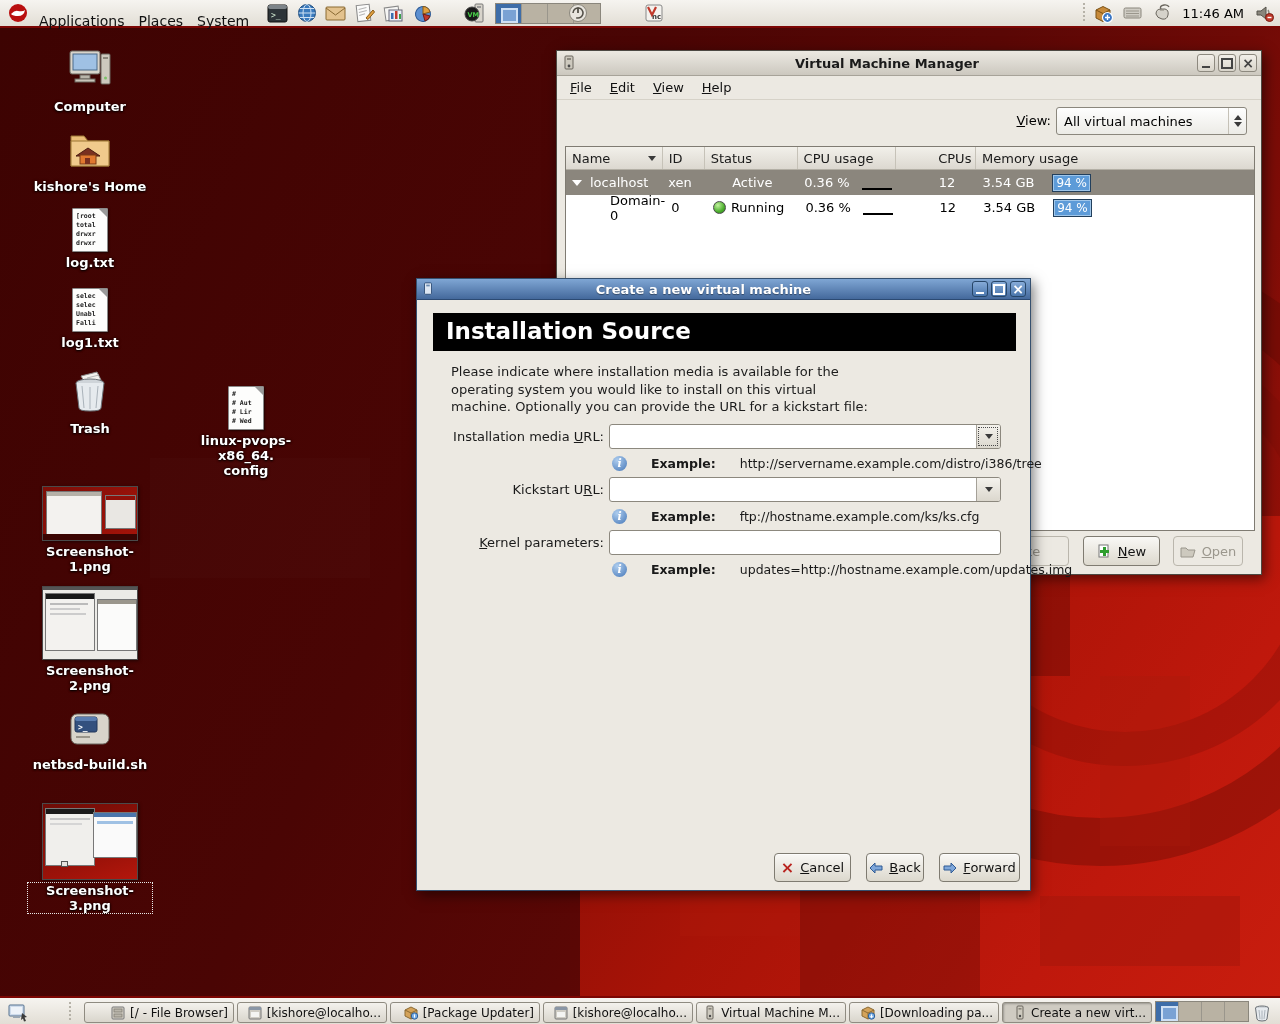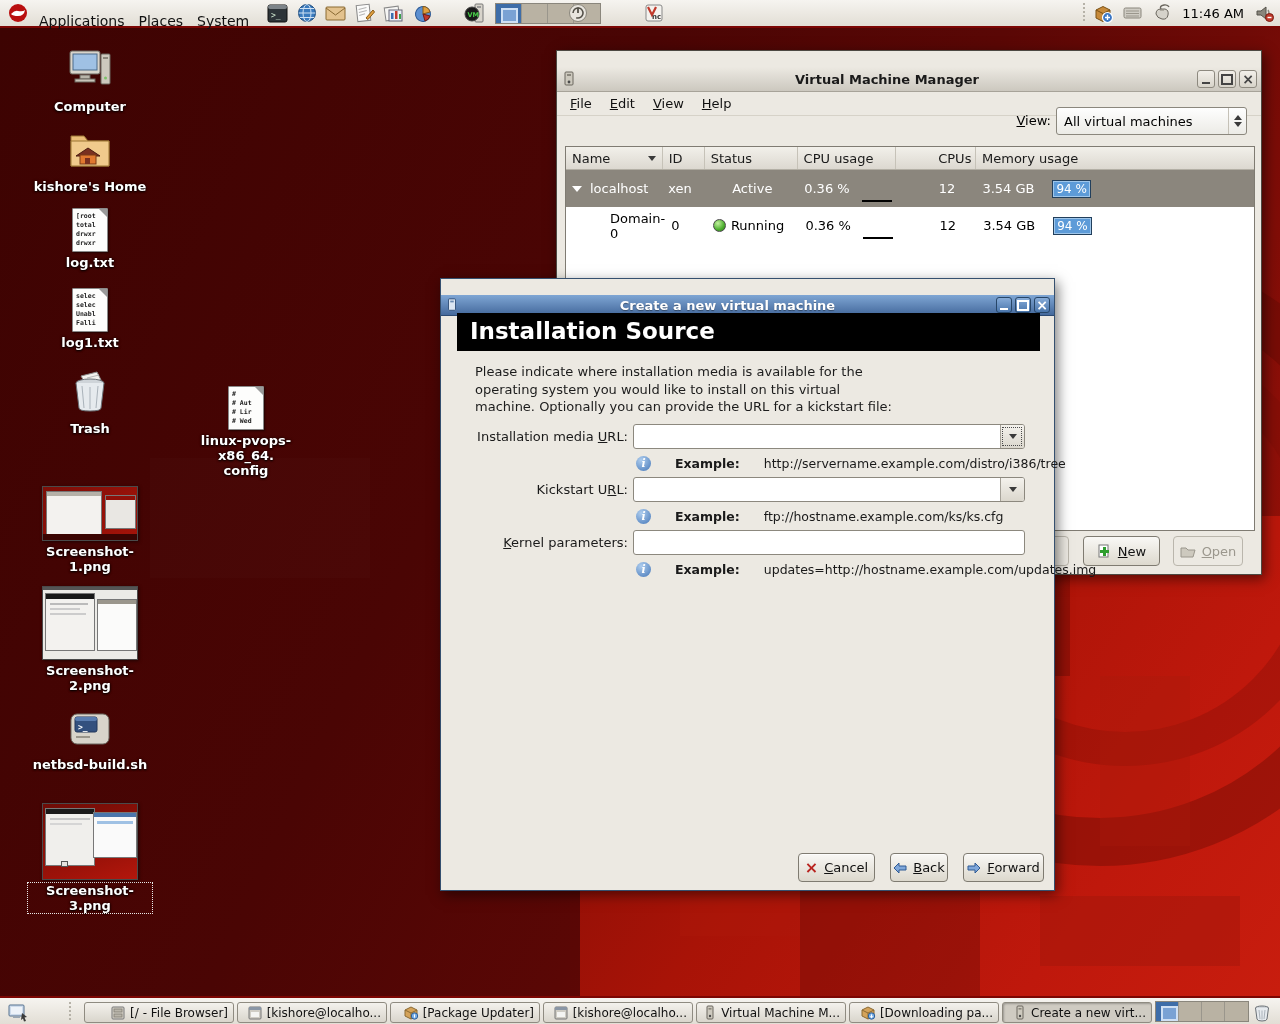--- a/index.html
+++ b/index.html
@@ -52,21 +52,21 @@
       padding:3px 1px 0 3px; border-radius:1px; box-shadow:1px 1px 2px rgba(0,0,0,.5); }
   .page::after { content:""; position:absolute; right:0; top:0; border-style:solid; border-width:0 8px 8px 0;
       border-color:transparent #9a9a9a transparent transparent; }
   .page span { display:block; }
   .thumb { margin:0 auto; position:relative; border:1px solid #4a4a4a; overflow:hidden; box-shadow:1px 1px 3px rgba(0,0,0,.5); }
   .tw { position:absolute; border:1px solid #777; background:#f3f2ef; }
   .twbar { position:absolute; left:0; top:0; right:0; height:4px; }
 
   
   .win { position:absolute; background:#ece9e2; border:1px solid #4d4943; box-shadow:3px 4px 12px rgba(0,0,0,.5); }
-  .tbar { height:25px; display:flex; align-items:center; padding:0 4px;margin-top:16px; }
+  .tbar { height:25px; display:flex; align-items:center; padding:0 4px; }
   .tbar-title { flex:1; text-align:center; font-weight:bold; font-size:13px; }
   .wbtns { display:flex; gap:3px; }
   .wb { width:18px; height:18px; border-radius:3px; display:flex; align-items:center; justify-content:center; position:relative; }
   .wb-min::after { content:""; width:8px; height:2px; background:currentColor; margin-top:7px; }
   .wb-max::after { content:""; width:8px; height:7px; border:2px solid currentColor; }
   .wb-close::after { content:"×"; font-weight:bold; font-size:14px; line-height:1; }
 
   
   .win-vmm { left:556px; top:50px; width:706px; height:525px; z-index:10; }
   .win-vmm .tbar { background:linear-gradient(#ece9e2,#ccc8bf); border-bottom:1px solid #a7a399; }
@@ -82,40 +82,40 @@
       display:flex; align-items:center; font-size:13px; padding-left:7px; }
   .view-combo .spin { margin-left:auto; width:18px; height:100%; border-left:1px solid #c5c1b7;
       display:flex; flex-direction:column; align-items:center; justify-content:center; gap:2px; }
   .tri-up { width:0; height:0; border-left:4px solid transparent; border-right:4px solid transparent; border-bottom:5px solid #3a3a3a; }
   .tri-dn { width:0; height:0; border-left:4px solid transparent; border-right:4px solid transparent; border-top:5px solid #3a3a3a; }
 
   .vlist { position:absolute; left:8px; top:95px; width:690px; height:385px; background:#fff; border:1px solid #7f7b72; }
   .vhead { display:flex; height:23px; background:linear-gradient(#f2f0ea,#dcd8d0); border-bottom:1px solid #b3afa5; }
   .vh { border-right:1px solid #c6c2b8; font-size:13px; color:#1a1a1a; display:flex; align-items:center; padding-left:6px; }
   .c1{width:102px;} .c2{width:44px;} .c3{width:98px;} .c4{width:104px;} .c5{width:46px;margin-left:36px;} .c6{width:294px; border-right:none;}
-  .vrow { display:flex; height:37px; align-items:center; font-size:13px; }
+  .vrow { display:flex; height:25px; align-items:center; font-size:13px; }
   .vrow .vc { display:flex; align-items:center; height:100%; padding-left:6px; }
   .vrow-sel { background:#8b867d; color:#fff; }
   .expander { width:0; height:0; border-left:5px solid transparent; border-right:5px solid transparent;
       border-top:6px solid #fff; margin:0 8px 0 4px; }
   .sortarrow { margin-left:auto; margin-right:6px; width:0; height:0; border-left:4px solid transparent;
       border-right:4px solid transparent; border-top:5px solid #3a3a3a; }
   .spark { width:30px; border-bottom:2px solid #000; margin-left:12px; align-self:flex-end; margin-bottom:5px; }
   .membadge { display:inline-block; min-width:38px; text-align:center; margin-left:18px; padding:1px 3px;
       background:#5d9bd8; border:1px solid #223f5c; box-shadow:inset 0 0 0 1px #9fc6ea; color:#fff; font-size:12px; }
   .orb { width:13px; height:13px; border-radius:50%; margin-right:5px;
       background:radial-gradient(circle at 35% 30%, #c2f19e, #4caf2e 60%, #2d7a1a); border:1px solid #4a4a4a; }
 
   .vmm-btnrow { position:absolute; left:0; bottom:0; width:100%; height:46px; }
   .vbtn { position:absolute; top:8px; height:30px; display:flex; align-items:center; justify-content:center; gap:6px;
       font-size:13px; background:linear-gradient(#f9f8f5,#ddd9ce); border:1px solid #7f7b71; border-radius:4px; color:#111; }
   .vbtn.disabled { color:#9b978d; background:#ece9e2; border-color:#bab6ac; }
 
   
-  .win-dlg { left:440px; top:278px; width:615px; height:613px; z-index:20; border-color:#35506f; }
+  .win-dlg { left:416px; top:278px; width:615px; height:613px; z-index:20; border-color:#35506f; }
   .win-dlg .tbar { height:21px; background:linear-gradient(#7fa6d4,#44699c); border-bottom:1px solid #2c4a73; }
   .win-dlg .tbar-title { color:#fff; text-shadow:0 1px 1px rgba(0,0,0,.4); }
   .win-dlg .wb { width:16px; height:16px; background:linear-gradient(#86abd8,#4a76ac); border:1px solid #274668; color:#fff; }
   .banner { position:absolute; left:16px; top:34px; width:583px; height:38px; background:#000; color:#fff;
       font-weight:bold; font-size:23px; line-height:37px; padding-left:13px; }
   .dlg-desc { position:absolute; left:34px; top:84px; width:450px; font-size:13px; line-height:17.5px;
       color:#1c1c1c; white-space:pre-line; }
   .flabel { position:absolute; left:0; width:187px; text-align:right; font-size:13px; color:#1a1a1a; }
   .combo { position:absolute; left:192px; width:392px; height:25px; display:flex;
       border:1px solid #8c887e; border-radius:3px; background:#fff; }

